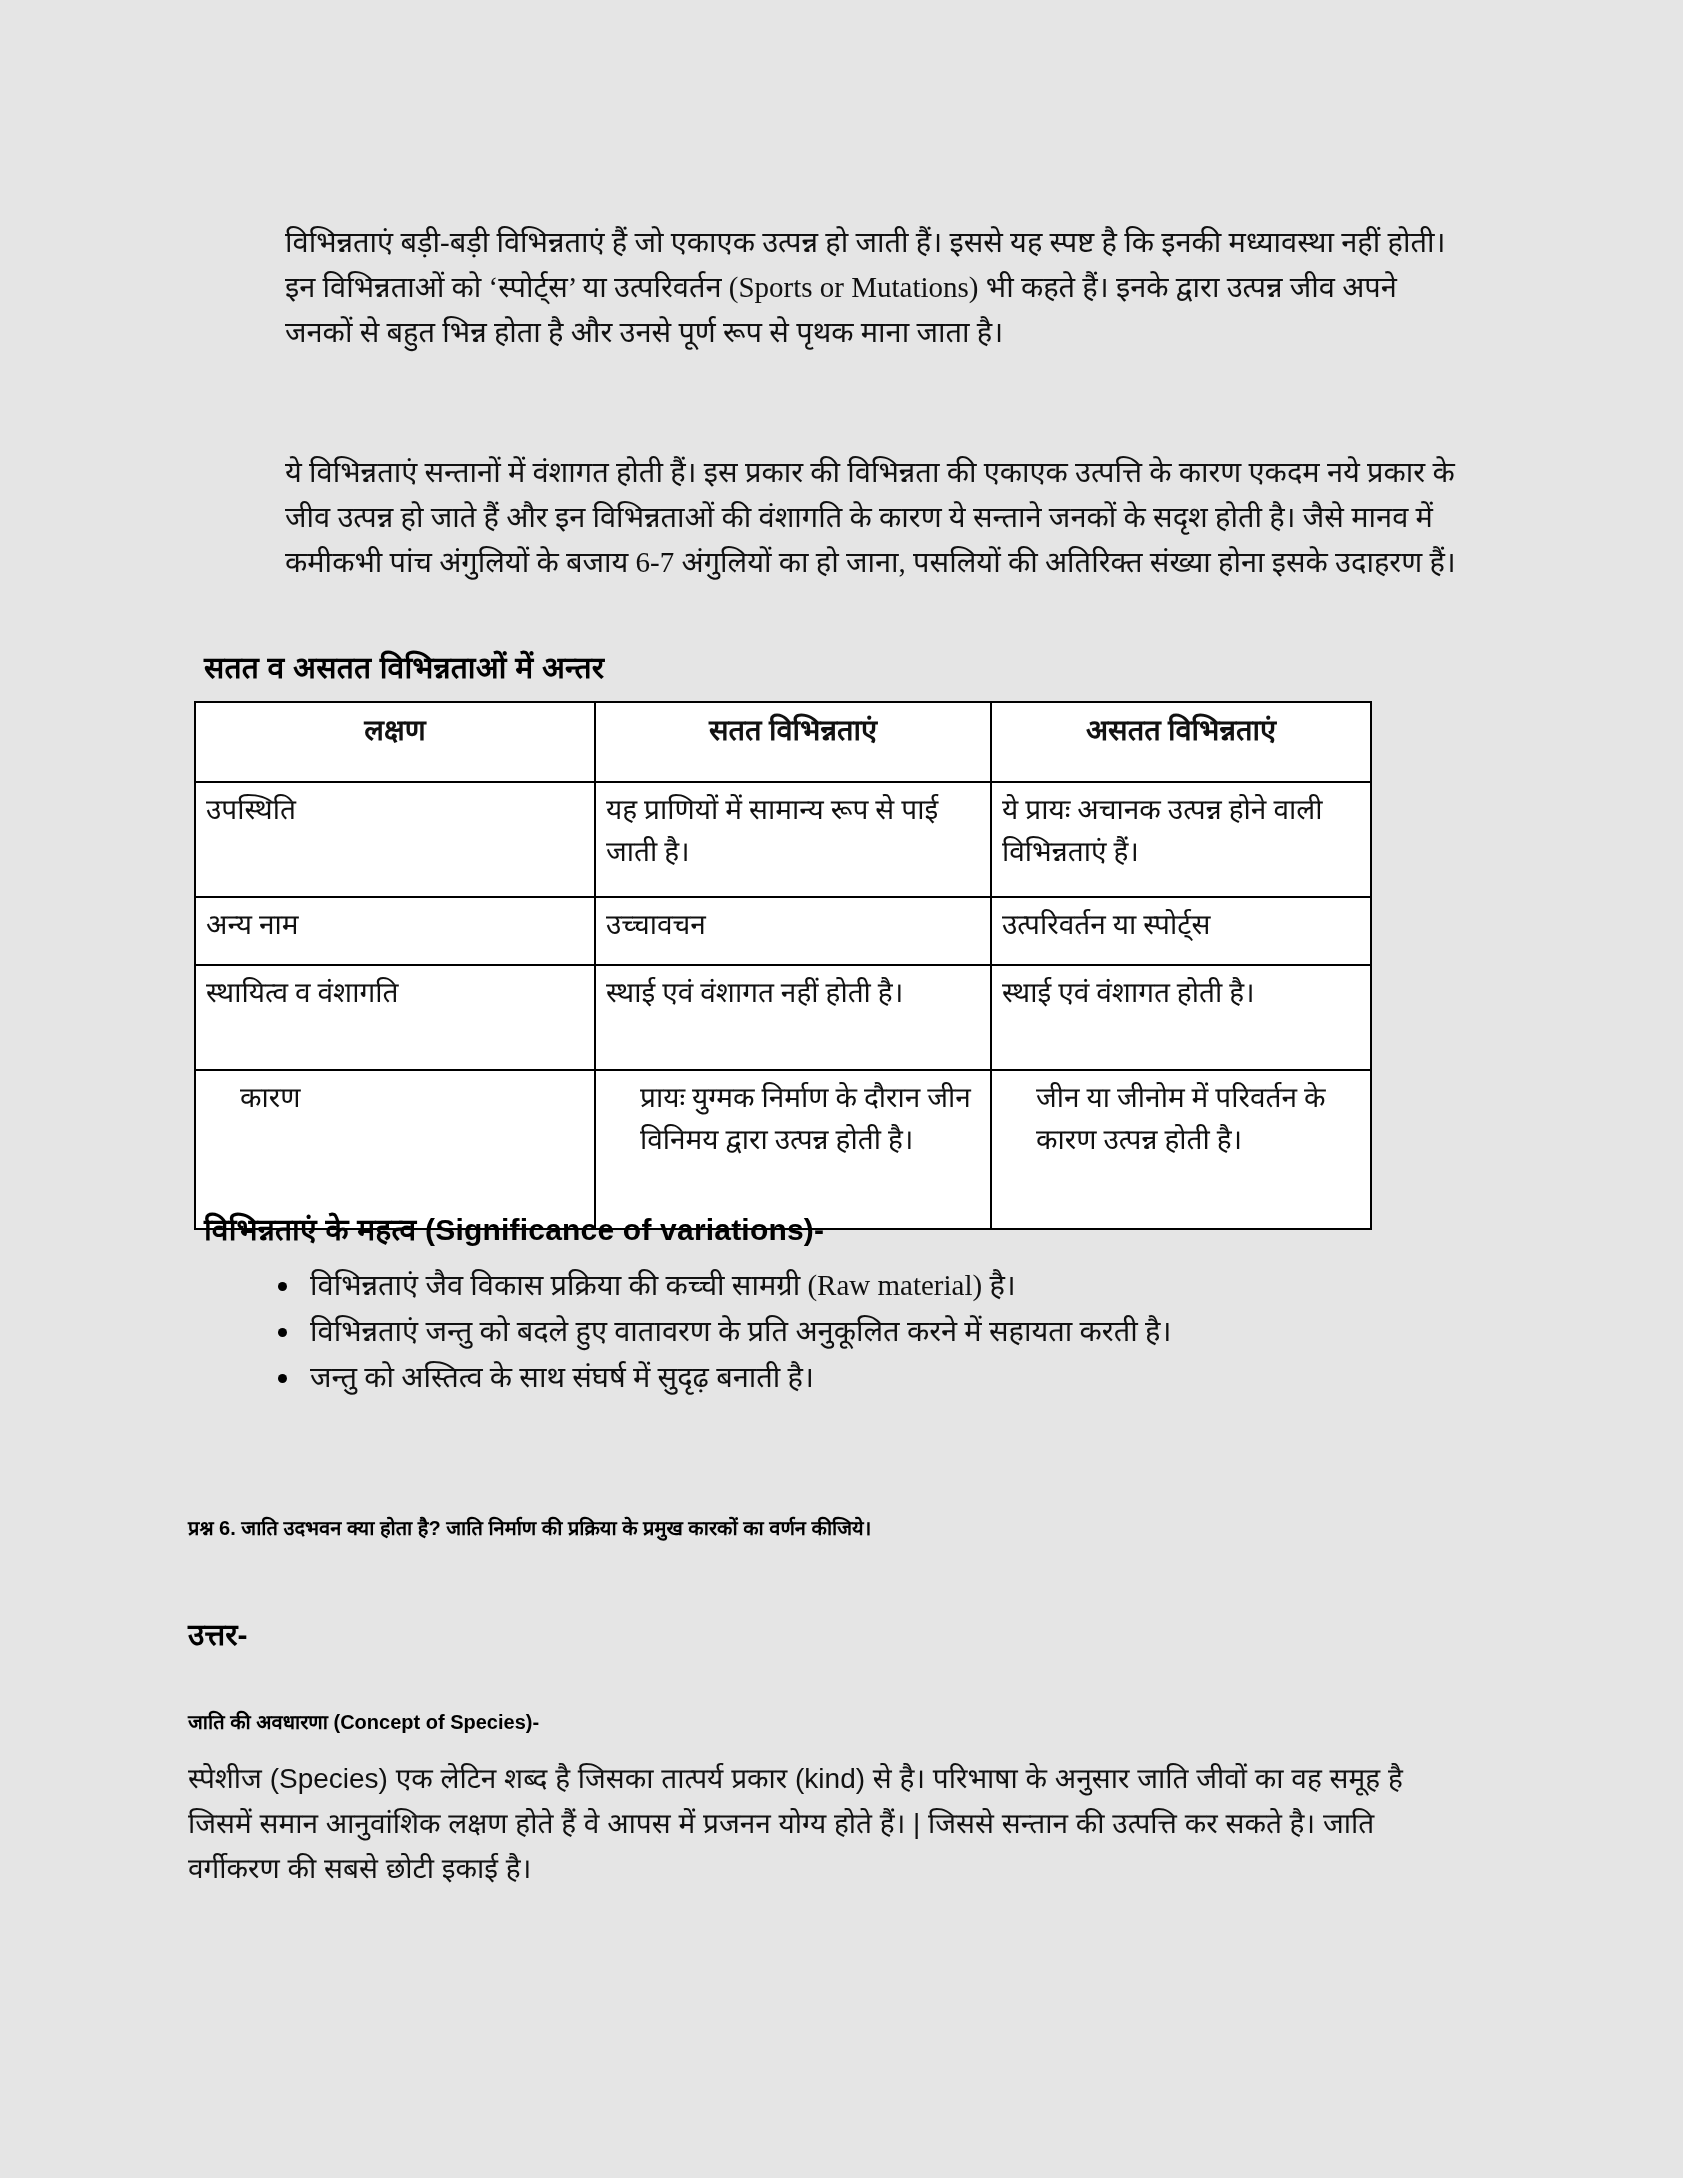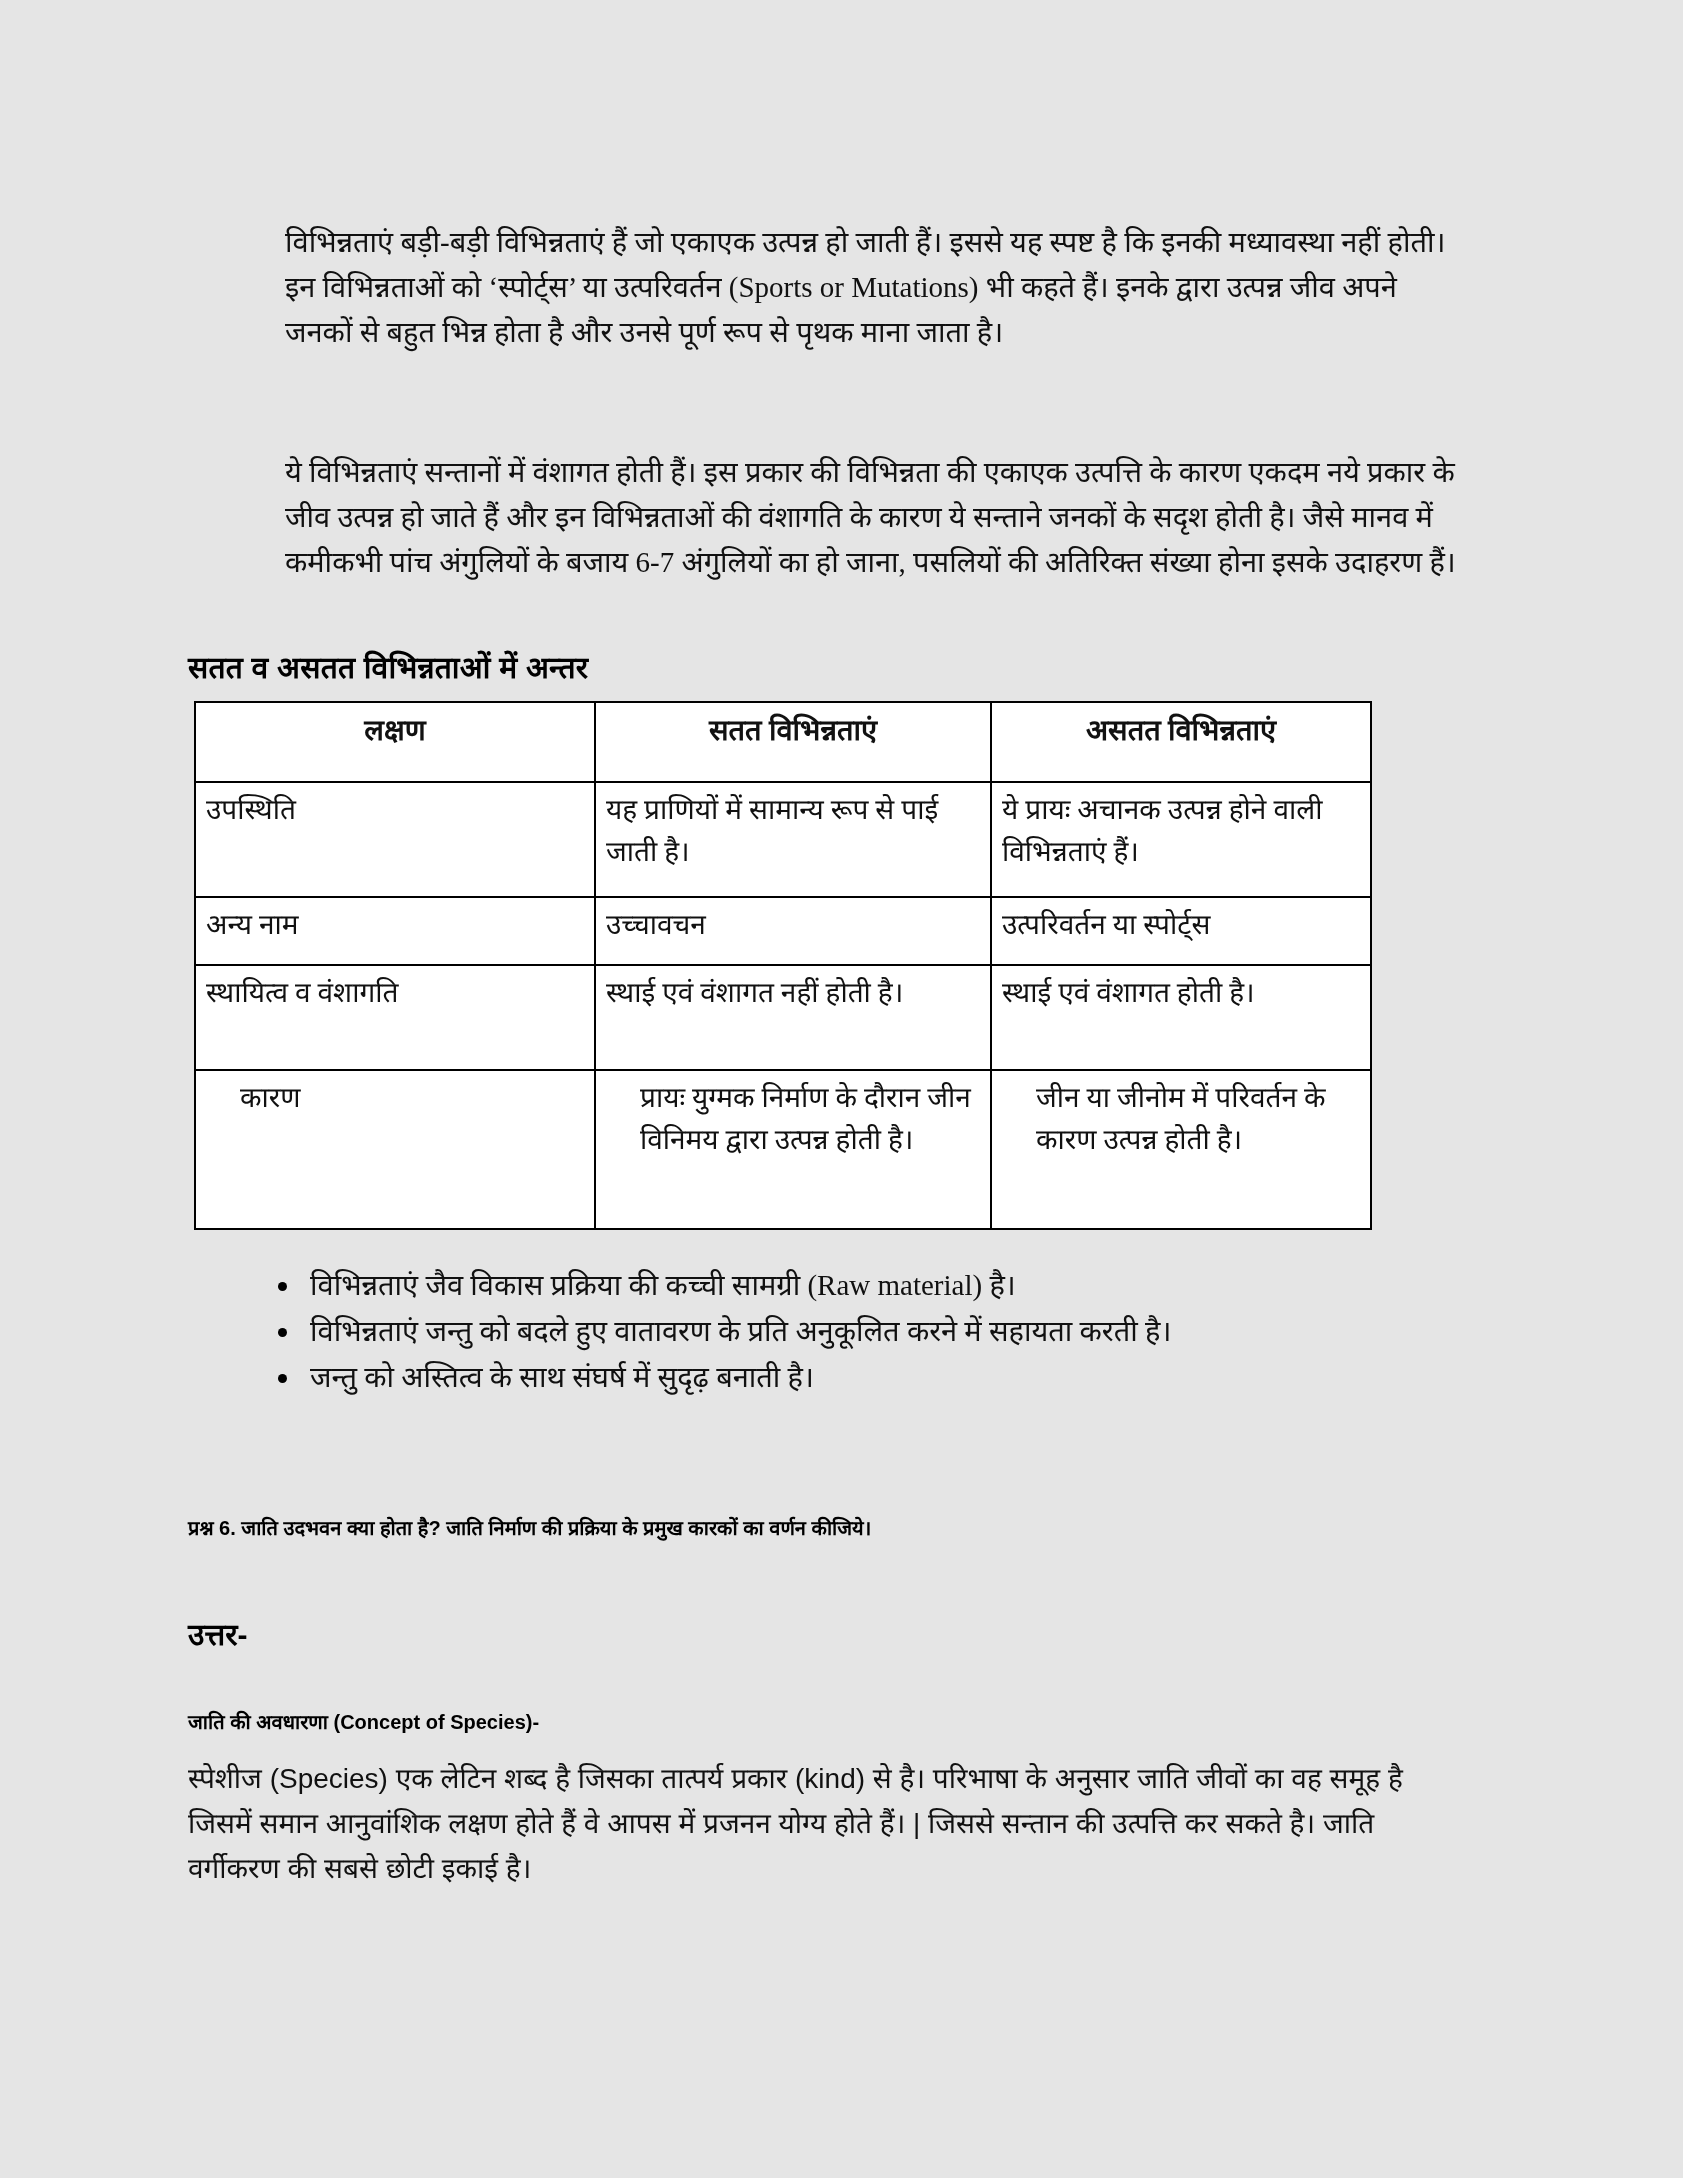--- a/index.html
+++ b/index.html
@@ -34,21 +34,21 @@
     color: #111111;
     font-family: "Liberation Serif", "DejaVu Serif", serif;
   }
   .para-indent {
     left: 285px;
     width: 1180px;
   }
 
   .section-head {
     position: absolute;
-    left: 188px;
+    left: 204px;
     font-weight: bold;
     font-size: 30px;
     line-height: 42px;
     letter-spacing: 0.2px;
     font-family: "Liberation Sans", "DejaVu Sans", sans-serif;
     color: #000000;
   }
 
   .q-head {
     position: absolute;
@@ -175,20 +175,21 @@
         <td>स्थाई एवं वंशागत होती है।</td>
       </tr>
       <tr class="row-cause">
         <td>कारण</td>
         <td>प्रायः युग्मक निर्माण के दौरान जीन विनिमय द्वारा उत्पन्न होती है।</td>
         <td>जीन या जीनोम में परिवर्तन के कारण उत्पन्न होती है।</td>
       </tr>
     </tbody>
   </table>
 
+  <h2 class="section-head" style="top:1184px;">विभिन्नताएं के महत्व (Significance of variations)-</h2>
 
   <ul class="bullets">
     <li>विभिन्नताएं जैव विकास प्रक्रिया की कच्ची सामग्री (Raw material) है।</li>
     <li>विभिन्नताएं जन्तु को बदले हुए वातावरण के प्रति अनुकूलित करने में सहायता करती है।</li>
     <li>जन्तु को अस्तित्व के साथ संघर्ष में सुदृढ़ बनाती है।</li>
   </ul>
 
   <h2 class="q-head" style="top:1490px; width:1356px;">प्रश्न 6. जाति उदभवन क्या होता है? जाति निर्माण की प्रक्रिया के प्रमुख कारकों का वर्णन कीजिये।</h2>
 
   <h3 class="q-head" style="top:1584px; font-size:30px;">उत्तर-</h3>

